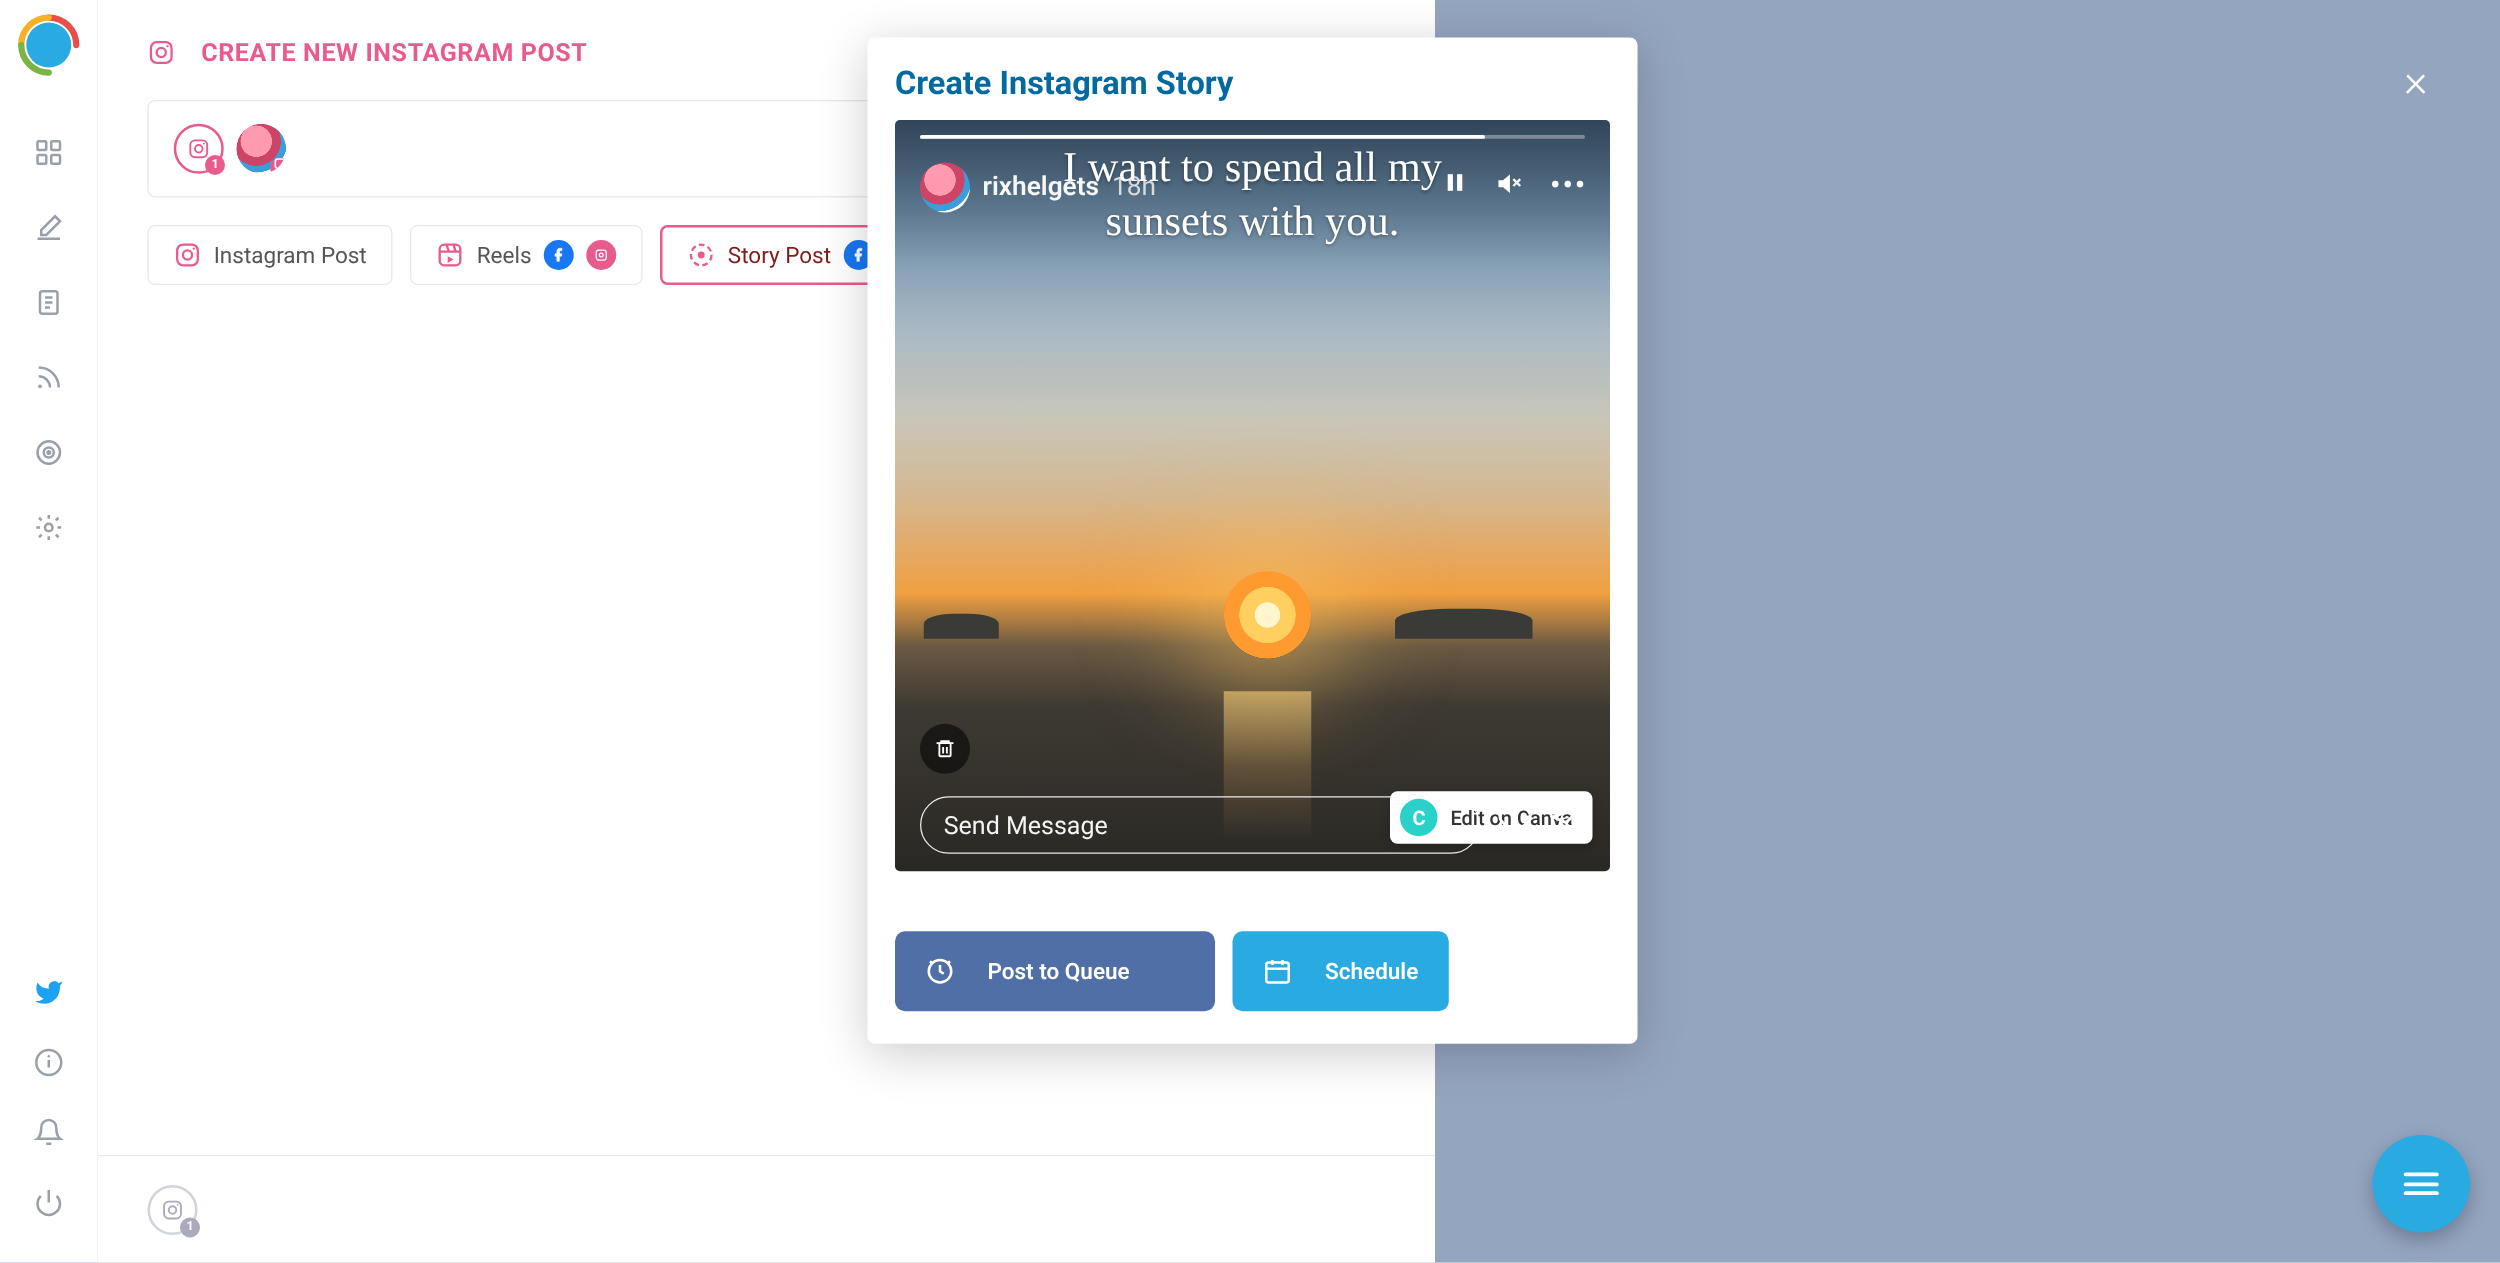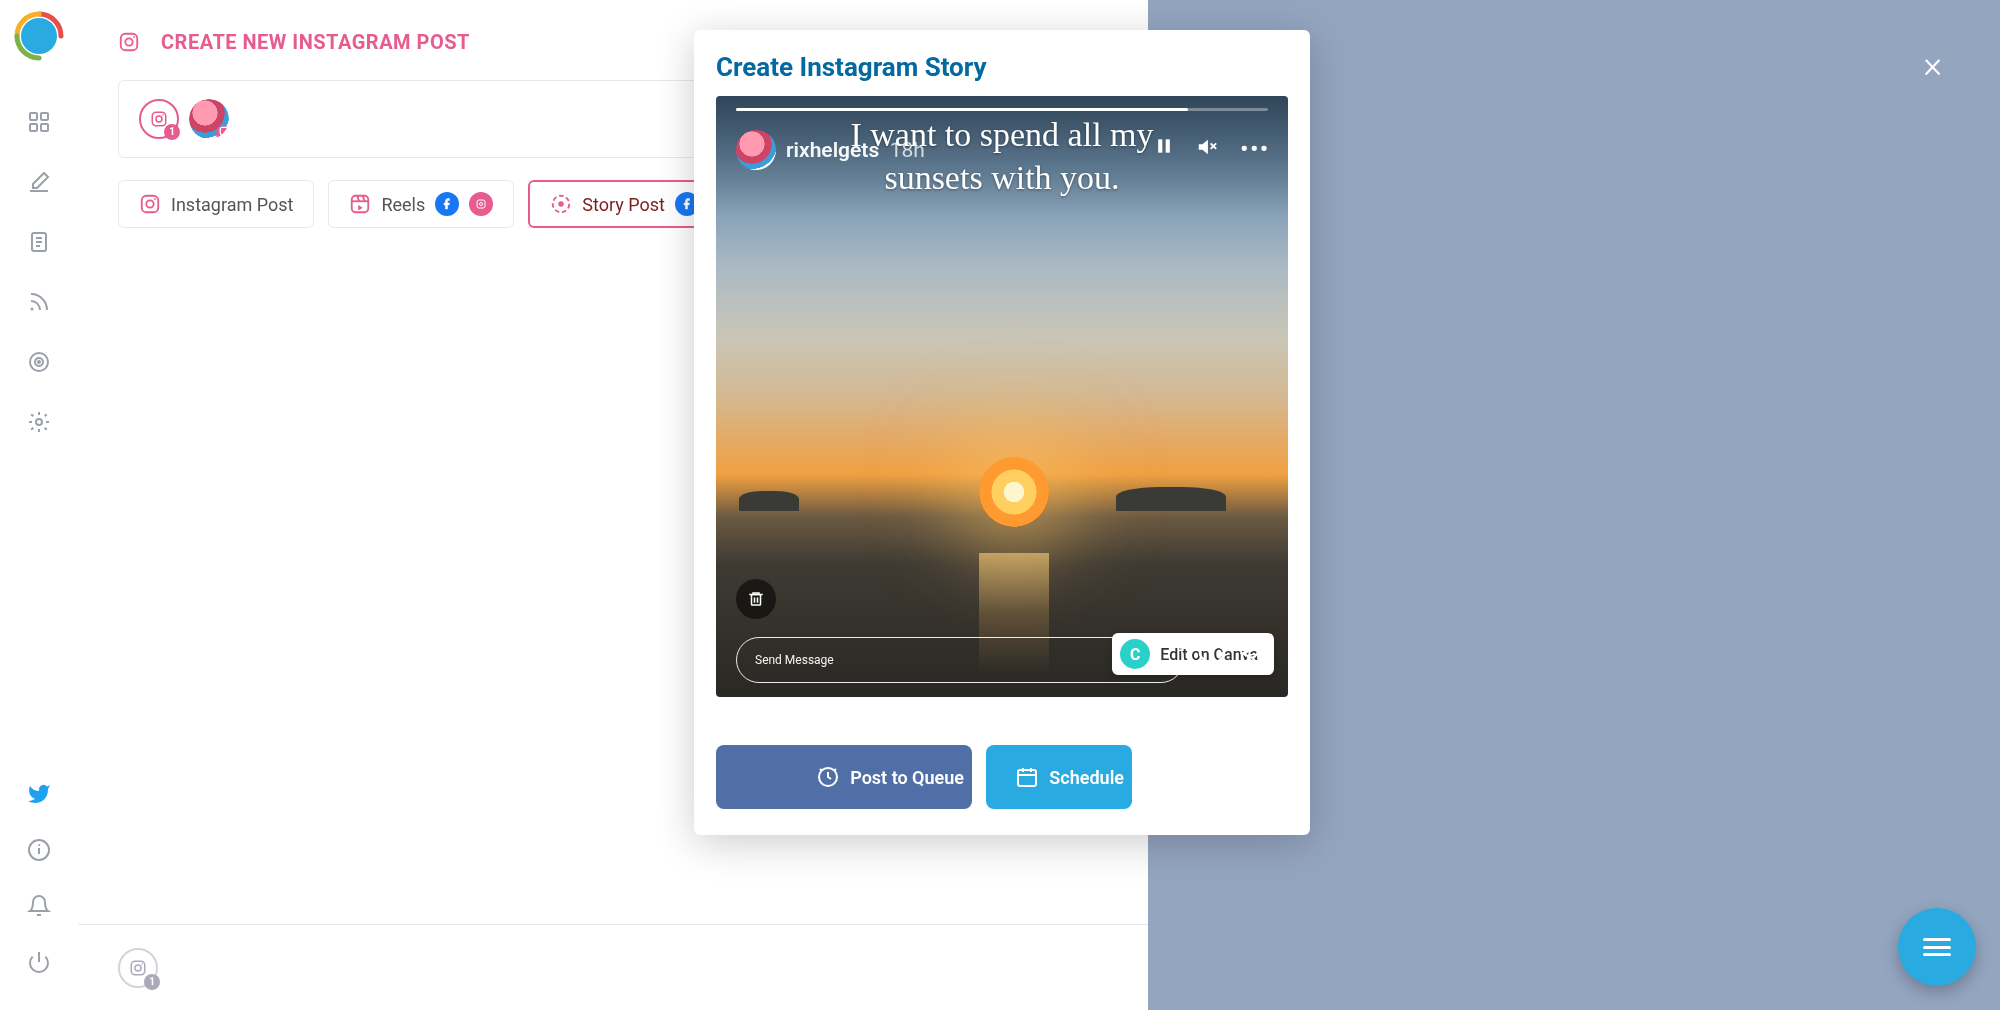--- a/index.html
+++ b/index.html
@@ -135,42 +135,42 @@
   .story-caption{
     position:absolute; top:18px; left:0; right:0; text-align:center;
     font-family: Georgia, 'Times New Roman', serif;
     color:#fff; font-size:34px; line-height:1.25;
     text-shadow: 0 1px 3px rgba(0,0,0,0.4);
     padding: 0 30px;
   }
   .send-row{position:absolute; bottom:14px; left:20px; right:20px; display:flex; align-items:center; gap:14px;}
   .send-input{
     flex:1; height:46px; border:1.5px solid rgba(255,255,255,0.9); border-radius:24px;
-    background:transparent; color:#fff; padding:0 18px; font-size:12px;
+    background:transparent; color:#fff; padding:0 18px; font-size:20px;
     display:flex; align-items:center;
   }
   .send-row .ico{ color:#fff; font-size:26px; cursor:pointer;}
   .trash-btn{
     position:absolute; bottom:78px; left:20px; width:40px;height:40px;border-radius:50%;
     background:rgba(0,0,0,0.55); color:#fff; display:flex;align-items:center;justify-content:center; cursor:pointer;
   }
   .trash-btn svg{width:18px;height:18px;stroke:#fff;fill:none;stroke-width:2;}
   .canva-pill{
     position:absolute; bottom:22px; right:14px; height:42px; padding:0 16px 0 8px;
     background:#fff; border-radius:6px; display:flex;align-items:center; gap:10px;
     box-shadow:0 2px 8px rgba(0,0,0,0.2); cursor:pointer;
   }
   .canva-pill .c-badge{width:30px;height:30px;border-radius:50%;background:#2ad1c9;color:#fff;
     display:flex;align-items:center;justify-content:center;font-weight:700;font-size:16px;}
   .canva-pill span.label{font-size:16px;color:#333;font-weight:500;}
 
   
   .actions{ margin-top:48px; display:flex; gap:14px;}
-  .act-btn{ height:64px; border-radius:8px; display:flex;align-items:center;justify-content:flex-end;
-    gap:10px; font-size:18px; font-weight:600; color:#fff; cursor:pointer; padding:0 8px;}
+  .act-btn{ height:64px; border-radius:8px; display:flex;align-items:center;justify-content:flex-start;
+    gap:26px; font-size:18px; font-weight:600; color:#fff; cursor:pointer; padding:0 24px;}
   .act-btn.queue{ background:#4f6fa6; flex:0 0 256px;}
   .act-btn.schedule{ background:#29aae1; flex:0 0 146px;}
   .act-btn.now{ background:#7cb342; flex:0 0 146px;}
   .act-btn svg{width:24px;height:24px;stroke:#fff;fill:none;stroke-width:2;}
 
   
   .fab{ position:absolute; right:24px; bottom:24px; width:78px;height:78px;border-radius:50%;
     background:#29aae1; display:flex;align-items:center;justify-content:center; cursor:pointer;
     box-shadow:0 6px 16px rgba(0,0,0,0.25);}
   .fab-lines{width:28px;height:18px;display:flex;flex-direction:column;justify-content:space-between;}

